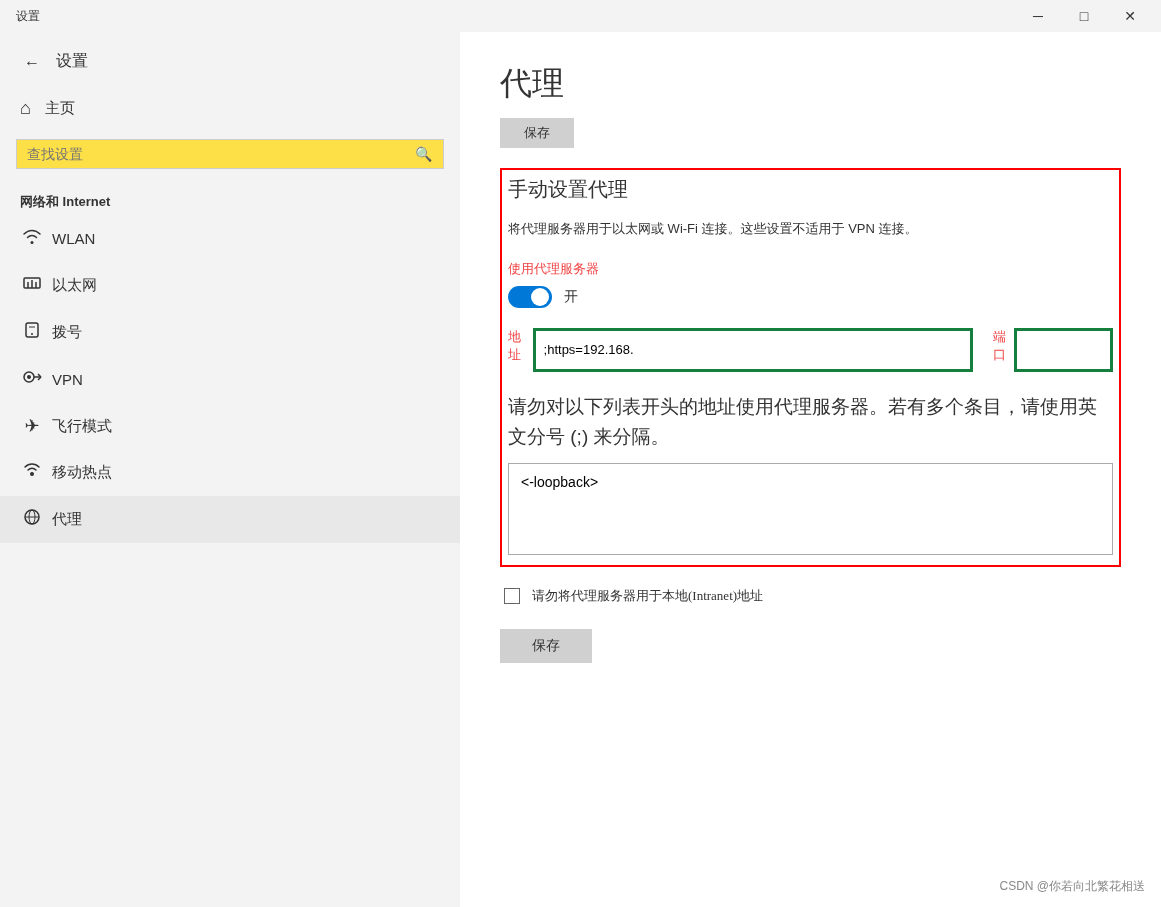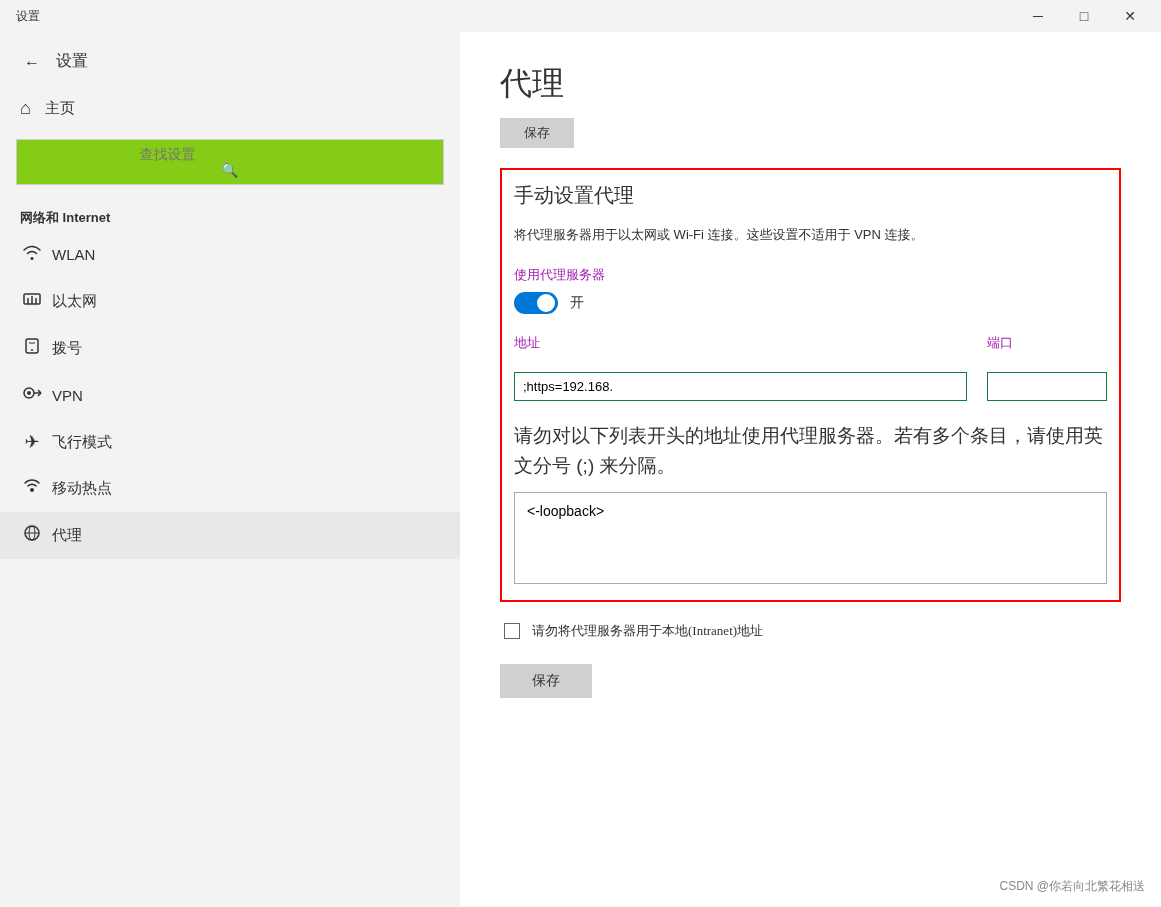--- a/index.html
+++ b/index.html
@@ -86,24 +86,23 @@
     }
     .home-label {
       font-size: 15px;
       color: #333;
     }
     .search-box {
       margin: 8px 16px 16px 16px;
       display: flex;
       align-items: center;
       border: 1px solid #ccc;
-      background: #84cc16;
+      background: #fde047;
       padding: 6px 10px;
-      gap: 0;
-      flex-direction: column;
+      gap: 8px;
     }
     .search-input {
       border: none;
       outline: none;
       flex: 1;
       font-size: 14px;
       color: #555;
       background: transparent;
       font-family: inherit;
     }
@@ -156,39 +155,39 @@
       font-size: 13px;
       font-family: inherit;
       color: #333;
       cursor: pointer;
       margin-bottom: 20px;
       display: inline-block;
     }
     
     .proxy-section {
       border: 2px solid red;
-      padding: 12px;
+      padding: 6px;
       margin-bottom: 20px;
       background: white;
     }
     .section-title {
       font-size: 20px;
       font-weight: 400;
       color: #333;
       margin-bottom: 16px;
     }
     .description-text {
       font-size: 13px;
       color: #333;
       line-height: 1.6;
       margin-bottom: 20px;
     }
     .field-label {
       font-size: 13px;
-      color: #a21caf;
+      color: #ef4444;
       margin-bottom: 8px;
     }
     .toggle-row {
       display: flex;
       align-items: center;
       gap: 12px;
       margin-bottom: 20px;
     }
     .toggle {
       width: 44px;
@@ -212,27 +211,26 @@
       color: #333;
     }
     .address-row {
       display: flex;
       gap: 20px;
       margin-bottom: 20px;
       align-items: flex-start;
     }
     .field-group {
       display: flex;
-      flex-direction: column;
-      gap: 12px;
+      flex-direction: row;
     }
     .field-group.addr { flex: 1; }
     .field-group.port { width: 120px; justify-content: center; }
     .text-input {
-      border: 1px solid #15803d;
+      border: 3px solid #15803d;
       padding: 6px 8px;
       font-size: 13px;
       font-family: inherit;
       outline: none;
       width: 100%;
     }
     .exclude-label {
       font-size: 19px;
       color: #333;
       line-height: 1.6;

